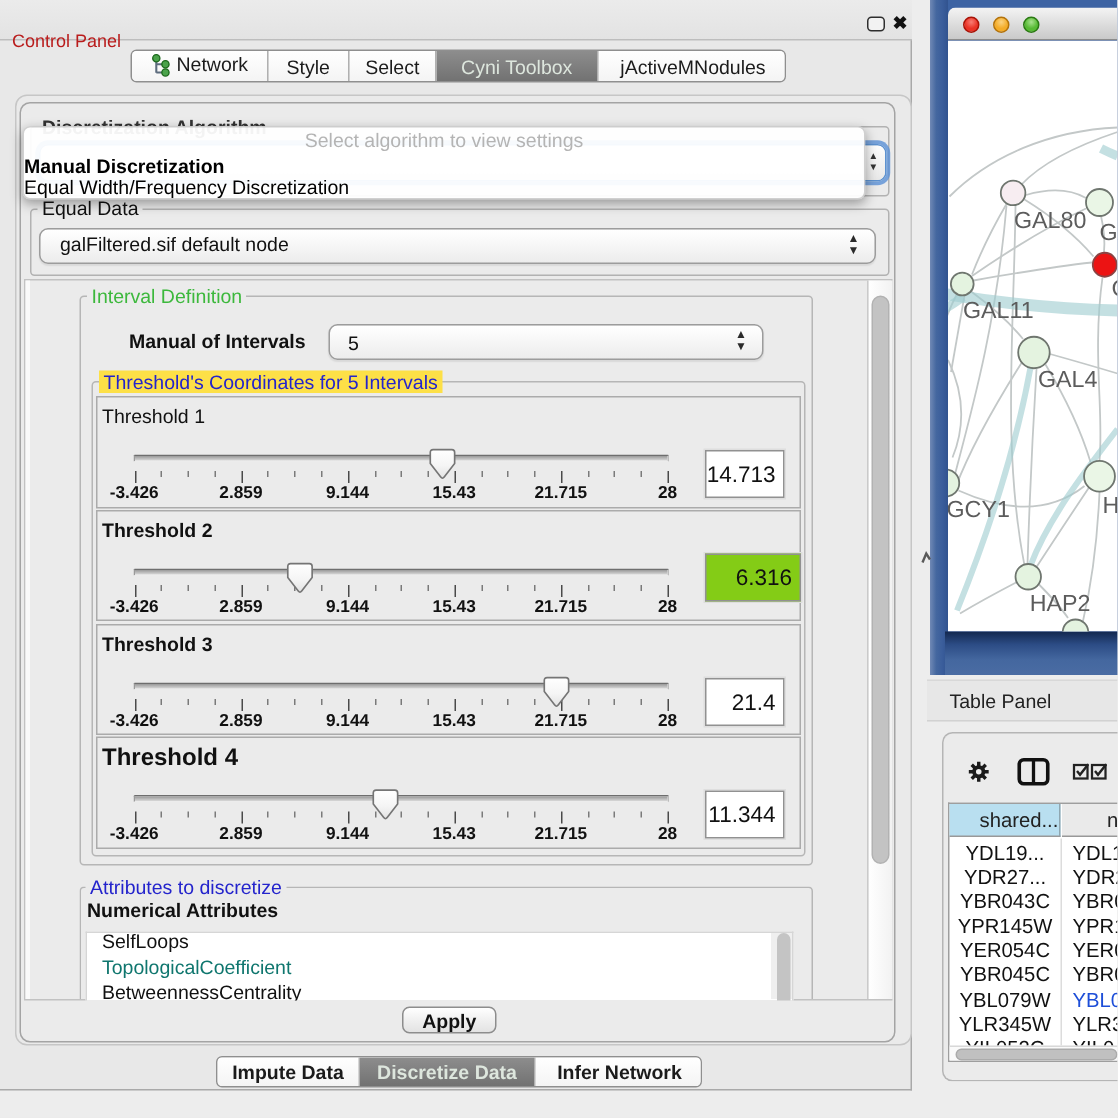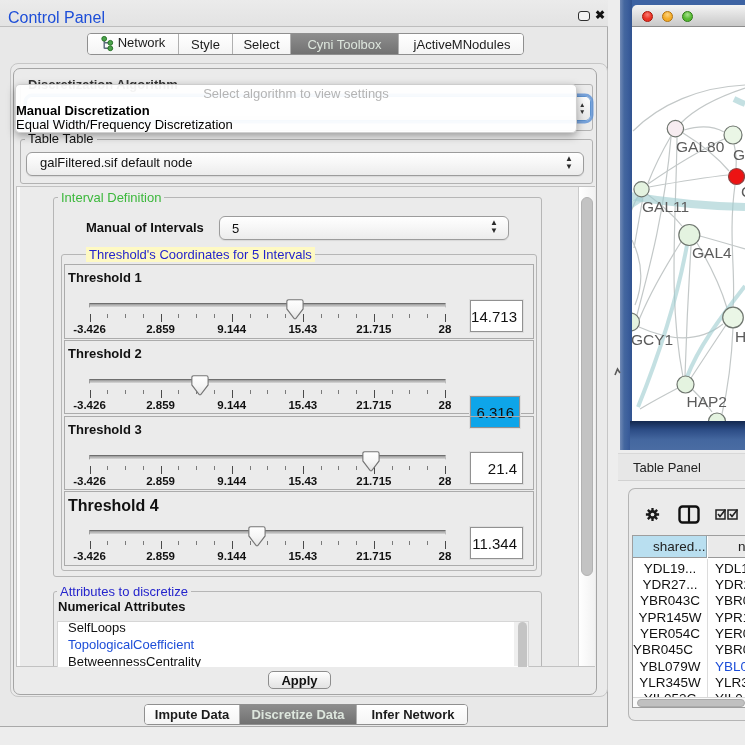--- a/index.html
+++ b/index.html
@@ -7,56 +7,56 @@
        -webkit-font-smoothing:antialiased;}
   div{position:absolute;box-sizing:border-box;}
   .txt{white-space:nowrap;}
   .combo{border:1px solid #9c9c9c;border-radius:6px;
      background:linear-gradient(180deg,#ffffff 0%,#f7f7f7 45%,#ececec 100%);
      box-shadow:0 1px 1px rgba(0,0,0,0.08);}
   svg{position:absolute;overflow:visible;}
 </style></head><body>
 <div style="left:0;top:0;width:608px;height:727px;background:#e8e8e8;border-right:1px solid #a9a9a9;border-bottom:1px solid #a9a9a9;"></div>
 <div style="left:0;top:0;width:608px;height:27px;background:linear-gradient(#ebebeb,#e3e3e3);border-bottom:1px solid #bdbdbd;"></div>
-<div class="txt" style="left:8px;top:9px;font-size:16px;color:#1d4ed8;">Control Panel</div>
+<div class="txt" style="left:8px;top:20px;font-size:12px;color:#b91c1c;">Control Panel</div>
 <div style="left:578px;top:10.5px;width:12px;height:10px;border:1.6px solid #2e2e2e;border-radius:3px;background:#f2f2f2;"></div>
 <div class="txt" style="left:595px;top:8px;font-size:12px;font-weight:bold;color:#111;">✖</div>
 <div style="left:87px;top:33px;width:437px;height:22px;border:1px solid #8f8f8f;border-radius:4px;overflow:hidden;white-space:nowrap;font-size:0;"><div style="position:relative;width:90px;height:22px;background:linear-gradient(#ffffff,#f3f3f3);color:#1b1b1b;font-size:13px;text-align:center;line-height:22px;display:inline-block;vertical-align:top;"><svg style="position:relative;top:2px;left:0;margin-right:4px;" width="13" height="15" viewBox="0 0 13 15">
         <path d="M3.2,3.5 L3.2,12.5 M3.2,6.8 L8.6,6.8 M3.2,12.3 L8.6,12.3" stroke="#5c6b7d" stroke-width="1.4" fill="none"></path>
         <circle cx="3.2" cy="2.8" r="2.4" fill="#4ba34b" stroke="#1e6b1e" stroke-width="0.9"></circle>
         <circle cx="9.3" cy="6.8" r="2.4" fill="#4ba34b" stroke="#1e6b1e" stroke-width="0.9"></circle>
         <circle cx="9.3" cy="12.3" r="2.4" fill="#4ba34b" stroke="#1e6b1e" stroke-width="0.9"></circle>
       </svg><span style="position:relative;top:-2px;">Network</span></div><div style="position:relative;width:54px;height:22px;background:linear-gradient(#ffffff,#f3f3f3);color:#1b1b1b;border-left:1px solid #b0b0b0;font-size:13px;text-align:center;line-height:21px;display:inline-block;vertical-align:top;">Style</div><div style="position:relative;width:58px;height:22px;background:linear-gradient(#ffffff,#f3f3f3);color:#1b1b1b;border-left:1px solid #b0b0b0;font-size:13px;text-align:center;line-height:21px;display:inline-block;vertical-align:top;">Select</div><div style="position:relative;width:108px;height:22px;background:linear-gradient(#8d8d8d,#6f6f6f);color:#dde6dd;border-left:1px solid #b0b0b0;font-size:13px;text-align:center;line-height:21px;display:inline-block;vertical-align:top;">Cyni Toolbox</div><div style="position:relative;width:127px;height:22px;background:linear-gradient(#ffffff,#f3f3f3);color:#1b1b1b;border-left:1px solid #b0b0b0;font-size:13px;text-align:center;line-height:21px;display:inline-block;vertical-align:top;">jActiveMNodules</div></div>
 <div style="left:10px;top:63px;width:598px;height:634px;border:1px solid #c6c6c6;border-radius:8px;background:#eaeaea;"></div>
 <div style="left:13px;top:68px;width:584px;height:627px;border:1px solid #a4a4a4;border-radius:7px;background:#ebebeb;"></div>
 <div style="left:20px;top:84px;width:573px;height:47px;border:1px solid #b2b2b2;border-radius:3px;"></div>
 <div class="txt" style="left:25px;top:77px;padding:0 3px;font-size:13px;font-weight:bold;color:#333;">Discretization Algorithm</div>
 <div style="left:26px;top:96px;width:565px;height:25px;border-radius:6px;border:1px solid #5d92d0;background:linear-gradient(#ffffff,#ececec);box-shadow:0 0 0 2.5px rgba(90,144,214,0.8);"></div>
 <div style="left:575px;top:97px;width:15px;height:23px;border-radius:0 5px 5px 0;background:linear-gradient(#fdfdfd,#e8e8e8);border-left:1px solid #c9c9c9;">
     <div style="position:absolute;left:3px;top:4px;font-size:6.5px;line-height:7px;color:#333;">▲<br>▼</div>
   </div>
 <div style="left:20px;top:139px;width:573px;height:45px;border:1px solid #b2b2b2;border-radius:3px;"></div>
-<div class="txt" style="left:25px;top:131px;padding:0 3px;background:#ebebeb;font-size:13px;color:#111;">Table Table</div>
+<div class="txt" style="left:25px;top:131px;padding:0 3px;background:#ebebeb;font-size:13px;color:#111;">Equal Data</div>
 <div class="combo" style="left:26px;top:152px;width:558px;height:24px;"></div>
 <div class="txt" style="left:40px;top:154.5px;font-size:13px;color:#111;">galFiltered.sif default node</div>
 <div class="txt" style="left:565px;top:155px;font-size:8px;line-height:8px;color:#2a2a2a;">▲<br>▼</div>
 <div style="left:16px;top:186px;width:579px;height:481px;border:1px solid #c2c2c2;background:#ebebeb;"></div>
 <div style="left:17px;top:187px;width:2.5px;height:479px;background:#fafafa;"></div>
 <div style="left:578px;top:187px;width:17px;height:479px;background:linear-gradient(90deg,#ffffff,#f2f2f2);border-left:1px solid #cacaca;"></div>
 <div style="left:580.5px;top:197px;width:12px;height:379px;background:#c3c3c3;border:1px solid #b2b2b2;border-radius:6px;"></div>
 <div style="left:53px;top:197px;width:489px;height:380px;border:1px solid #b6b6b6;border-radius:3px;"></div>
 <div class="txt" style="left:58px;top:190px;padding:0 3px;background:#ebebeb;font-size:13px;color:#3cb83c;">Interval Definition</div>
 <div class="txt" style="left:86px;top:220px;font-size:13px;font-weight:bold;color:#111;">Manual of Intervals</div>
 <div class="combo" style="left:219px;top:216px;width:290px;height:24px;"></div>
 <div class="txt" style="left:232px;top:221px;font-size:13px;color:#111;">5</div>
 <div class="txt" style="left:490px;top:219px;font-size:8px;line-height:8px;color:#2a2a2a;">▲<br>▼</div>
 <div style="left:61px;top:254px;width:476px;height:317px;border:1px solid #b6b6b6;border-radius:3px;"></div>
-<div class="txt" style="left:66px;top:247px;padding:0 3px;background:#fef9c3;font-size:13px;color:#2424cc;margin-left:20px;">Threshold's Coordinates for 5 Intervals</div>
+<div class="txt" style="left:66px;top:247px;padding:0 3px;background:#fde047;font-size:13px;color:#2424cc;">Threshold's Coordinates for 5 Intervals</div>
 <div style="left:63.5px;top:264px;width:470px;height:74.5px;border:1px solid #ababab;"></div>
-<div class="txt" style="left:68px;top:270px;font-size:13px;font-weight:bold;color:#111;">Threshold 1</div>
+<div class="txt" style="left:68px;top:270px;font-size:13px;font-weight:normal;color:#111;">Threshold 1</div>
 <div style="left:89.0px;top:303px;width:357.0px;height:5px;border-top:1px solid #6e6e6e;border-bottom:1px solid #ececec;border-left:1px solid #9a9a9a;border-right:1px solid #bcbcbc;background:linear-gradient(#999999,#d8d8d8);border-radius:1px;"></div>
 <div style="left:89.5px;top:314px;width:1px;height:8px;background:#4a4a4a;"></div>
 <div style="left:107.3px;top:314px;width:1px;height:4px;background:#7a7a7a;"></div>
 <div style="left:125.0px;top:314px;width:1px;height:4px;background:#7a7a7a;"></div>
 <div style="left:142.8px;top:314px;width:1px;height:4px;background:#7a7a7a;"></div>
 <div style="left:160.6px;top:314px;width:1px;height:8px;background:#4a4a4a;"></div>
 <div style="left:178.4px;top:314px;width:1px;height:4px;background:#7a7a7a;"></div>
 <div style="left:196.1px;top:314px;width:1px;height:4px;background:#7a7a7a;"></div>
 <div style="left:213.9px;top:314px;width:1px;height:4px;background:#7a7a7a;"></div>
 <div style="left:231.7px;top:314px;width:1px;height:8px;background:#4a4a4a;"></div>
@@ -124,21 +124,21 @@
 <svg style="left:191.10432126264877px;top:374.8px;" width="19" height="22" viewBox="0 0 18 21">
     <defs>
       <linearGradient id="tg" x1="0" y1="0" x2="0" y2="1">
         <stop offset="0" stop-color="#ffffff"></stop>
         <stop offset="0.55" stop-color="#f5f5f5"></stop>
         <stop offset="1" stop-color="#e3e3e3"></stop>
       </linearGradient>
     </defs>
     <path d="M2.5,0.75 L14.5,0.75 Q16.25,0.75 16.25,2.5 L16.25,9.5 L9.6,18.2 Q8.5,19.6 7.4,18.2 L0.75,9.5 L0.75,2.5 Q0.75,0.75 2.5,0.75 Z" fill="url(#tg)" stroke="#757575" stroke-width="1.05"></path>
   </svg>
-<div style="left:470px;top:396px;width:50px;height:32px;background:#0ea5e9;border:1px solid #919191;box-shadow:0 0 0 1px #dedede;">
+<div style="left:470px;top:369px;width:64px;height:32px;background:#84cc16;border:1px solid #919191;box-shadow:0 0 0 1px #dedede;">
     <div style="position:absolute;right:5px;top:7px;font-size:15px;color:#111;">6.316</div>
   </div>
 <div style="left:63.5px;top:415.5px;width:470px;height:74.5px;border:1px solid #ababab;"></div>
 <div class="txt" style="left:68px;top:421.5px;font-size:13px;font-weight:bold;color:#111;">Threshold 3</div>
 <div style="left:89.0px;top:454.5px;width:357.0px;height:5px;border-top:1px solid #6e6e6e;border-bottom:1px solid #ececec;border-left:1px solid #9a9a9a;border-right:1px solid #bcbcbc;background:linear-gradient(#999999,#d8d8d8);border-radius:1px;"></div>
 <div style="left:89.5px;top:465.5px;width:1px;height:8px;background:#4a4a4a;"></div>
 <div style="left:107.3px;top:465.5px;width:1px;height:4px;background:#7a7a7a;"></div>
 <div style="left:125.0px;top:465.5px;width:1px;height:4px;background:#7a7a7a;"></div>
 <div style="left:142.8px;top:465.5px;width:1px;height:4px;background:#7a7a7a;"></div>
 <div style="left:160.6px;top:465.5px;width:1px;height:8px;background:#4a4a4a;"></div>
@@ -218,21 +218,21 @@
     <path d="M2.5,0.75 L14.5,0.75 Q16.25,0.75 16.25,2.5 L16.25,9.5 L9.6,18.2 Q8.5,19.6 7.4,18.2 L0.75,9.5 L0.75,2.5 Q0.75,0.75 2.5,0.75 Z" fill="url(#tg)" stroke="#757575" stroke-width="1.05"></path>
   </svg>
 <div style="left:470px;top:527.2px;width:53px;height:32px;background:#ffffff;border:1px solid #919191;box-shadow:0 0 0 1px #dedede;">
     <div style="position:absolute;right:5px;top:7px;font-size:15px;color:#111;">11.344</div>
   </div>
 <div style="left:53px;top:591px;width:489px;height:90px;border:1px solid #b6b6b6;border-radius:3px;clip-path:inset(0 0 15px 0);"></div>
 <div class="txt" style="left:57px;top:584px;padding:0 3px;background:#ebebeb;font-size:13px;color:#2424cc;">Attributes to discretize</div>
 <div class="txt" style="left:58px;top:599px;font-size:13px;font-weight:bold;color:#111;">Numerical Attributes</div>
 <div style="left:57px;top:621px;width:472px;height:46px;background:#ffffff;border:1px solid #d6d6d6;border-bottom:none;"></div>
 <div class="txt" style="left:68px;top:620px;font-size:13px;color:#111;">SelfLoops</div>
-<div class="txt" style="left:68px;top:637px;font-size:13px;color:#1d4ed8;">TopologicalCoefficient</div>
+<div class="txt" style="left:68px;top:637px;font-size:13px;color:#0f766e;">TopologicalCoefficient</div>
 <div class="txt" style="left:68px;top:654px;font-size:13px;color:#111;height:13px;overflow:hidden;">BetweennessCentrality</div>
 <div style="left:514px;top:622px;width:14px;height:44px;background:#efefef;"></div>
 <div style="left:517.5px;top:622px;width:9px;height:45px;background:#c4c4c4;border-radius:5px 5px 0 0;"></div>
 <div style="left:268px;top:671px;width:63px;height:18px;border:1px solid #8d8d8d;border-radius:5px;background:linear-gradient(#ffffff,#f0f0f0 50%,#e3e3e3);">
     <div style="position:absolute;left:0;top:1px;width:100%;text-align:center;font-size:13px;font-weight:600;color:#111;">Apply</div>
   </div>
 <div style="left:144px;top:704px;width:324px;height:21px;border:1px solid #8f8f8f;border-radius:4px;overflow:hidden;white-space:nowrap;font-size:0;background:#fff;"><div style="position:relative;display:inline-block;vertical-align:top;width:94px;height:21px;background:linear-gradient(#ffffff,#f3f3f3);color:#1b1b1b;font-size:13px;font-weight:600;text-align:center;line-height:20px;">Impute Data</div><div style="position:relative;display:inline-block;vertical-align:top;width:117px;height:21px;background:linear-gradient(#8d8d8d,#6f6f6f);color:#dde6dd;border-left:1px solid #b0b0b0;font-size:13px;font-weight:600;text-align:center;line-height:20px;">Discretize Data</div><div style="position:relative;display:inline-block;vertical-align:top;width:113px;height:21px;background:linear-gradient(#ffffff,#f3f3f3);color:#1b1b1b;border-left:1px solid #b0b0b0;font-size:13px;font-weight:600;text-align:center;line-height:20px;">Infer Network</div></div>
 <div style="left:620px;top:0;width:125px;height:450px;background:#3d63a3;"></div>
 <div style="left:620px;top:0;width:12px;height:450px;background:linear-gradient(90deg,#7089b5 0%,#44679f 35%,#3a5d9b 70%,#31538f 100%);"></div>
 <div style="left:630px;top:421px;width:115px;height:29px;background:linear-gradient(180deg,#13284f 0%,#2c4c85 30%,#44679f 65%,#4a6ca3 100%);"></div>
@@ -345,21 +345,21 @@
     <span style="position:absolute;left:7px;">YBR0</span>
   </div>
 <div style="left:633px;top:609.6px;width:74px;height:16.4px;text-align:center;font-size:13.5px;color:#111;line-height:16.4px;overflow:hidden;">YPR145W</div>
 <div style="left:708px;top:609.6px;width:37px;height:16.4px;font-size:13.5px;color:#111;line-height:16.4px;overflow:hidden;">
     <span style="position:absolute;left:7px;">YPR1</span>
   </div>
 <div style="left:633px;top:625.9px;width:74px;height:16.4px;text-align:center;font-size:13.5px;color:#111;line-height:16.4px;overflow:hidden;">YER054C</div>
 <div style="left:708px;top:625.9px;width:37px;height:16.4px;font-size:13.5px;color:#111;line-height:16.4px;overflow:hidden;">
     <span style="position:absolute;left:7px;">YER0</span>
   </div>
-<div style="left:633px;top:642.3px;width:74px;height:16.4px;font-size:13.5px;color:#111;line-height:16.4px;overflow:hidden;">YBR045C</div>
+<div style="left:633px;top:642.3px;width:74px;height:16.4px;text-align:center;font-size:13.5px;color:#111;line-height:16.4px;overflow:hidden;">YBR045C</div>
 <div style="left:708px;top:642.3px;width:37px;height:16.4px;font-size:13.5px;color:#111;line-height:16.4px;overflow:hidden;">
     <span style="position:absolute;left:7px;">YBR0</span>
   </div>
 <div style="left:633px;top:658.6px;width:74px;height:16.4px;text-align:center;font-size:13.5px;color:#111;line-height:16.4px;overflow:hidden;">YBL079W</div>
 <div style="left:708px;top:658.6px;width:37px;height:16.4px;font-size:13.5px;color:#1d4ed8;line-height:16.4px;overflow:hidden;">
     <span style="position:absolute;left:7px;">YBL0</span>
   </div>
 <div style="left:633px;top:675.0px;width:74px;height:16.4px;text-align:center;font-size:13.5px;color:#111;line-height:16.4px;overflow:hidden;">YLR345W</div>
 <div style="left:708px;top:675.0px;width:37px;height:16.4px;font-size:13.5px;color:#111;line-height:16.4px;overflow:hidden;">
     <span style="position:absolute;left:7px;">YLR3</span>

